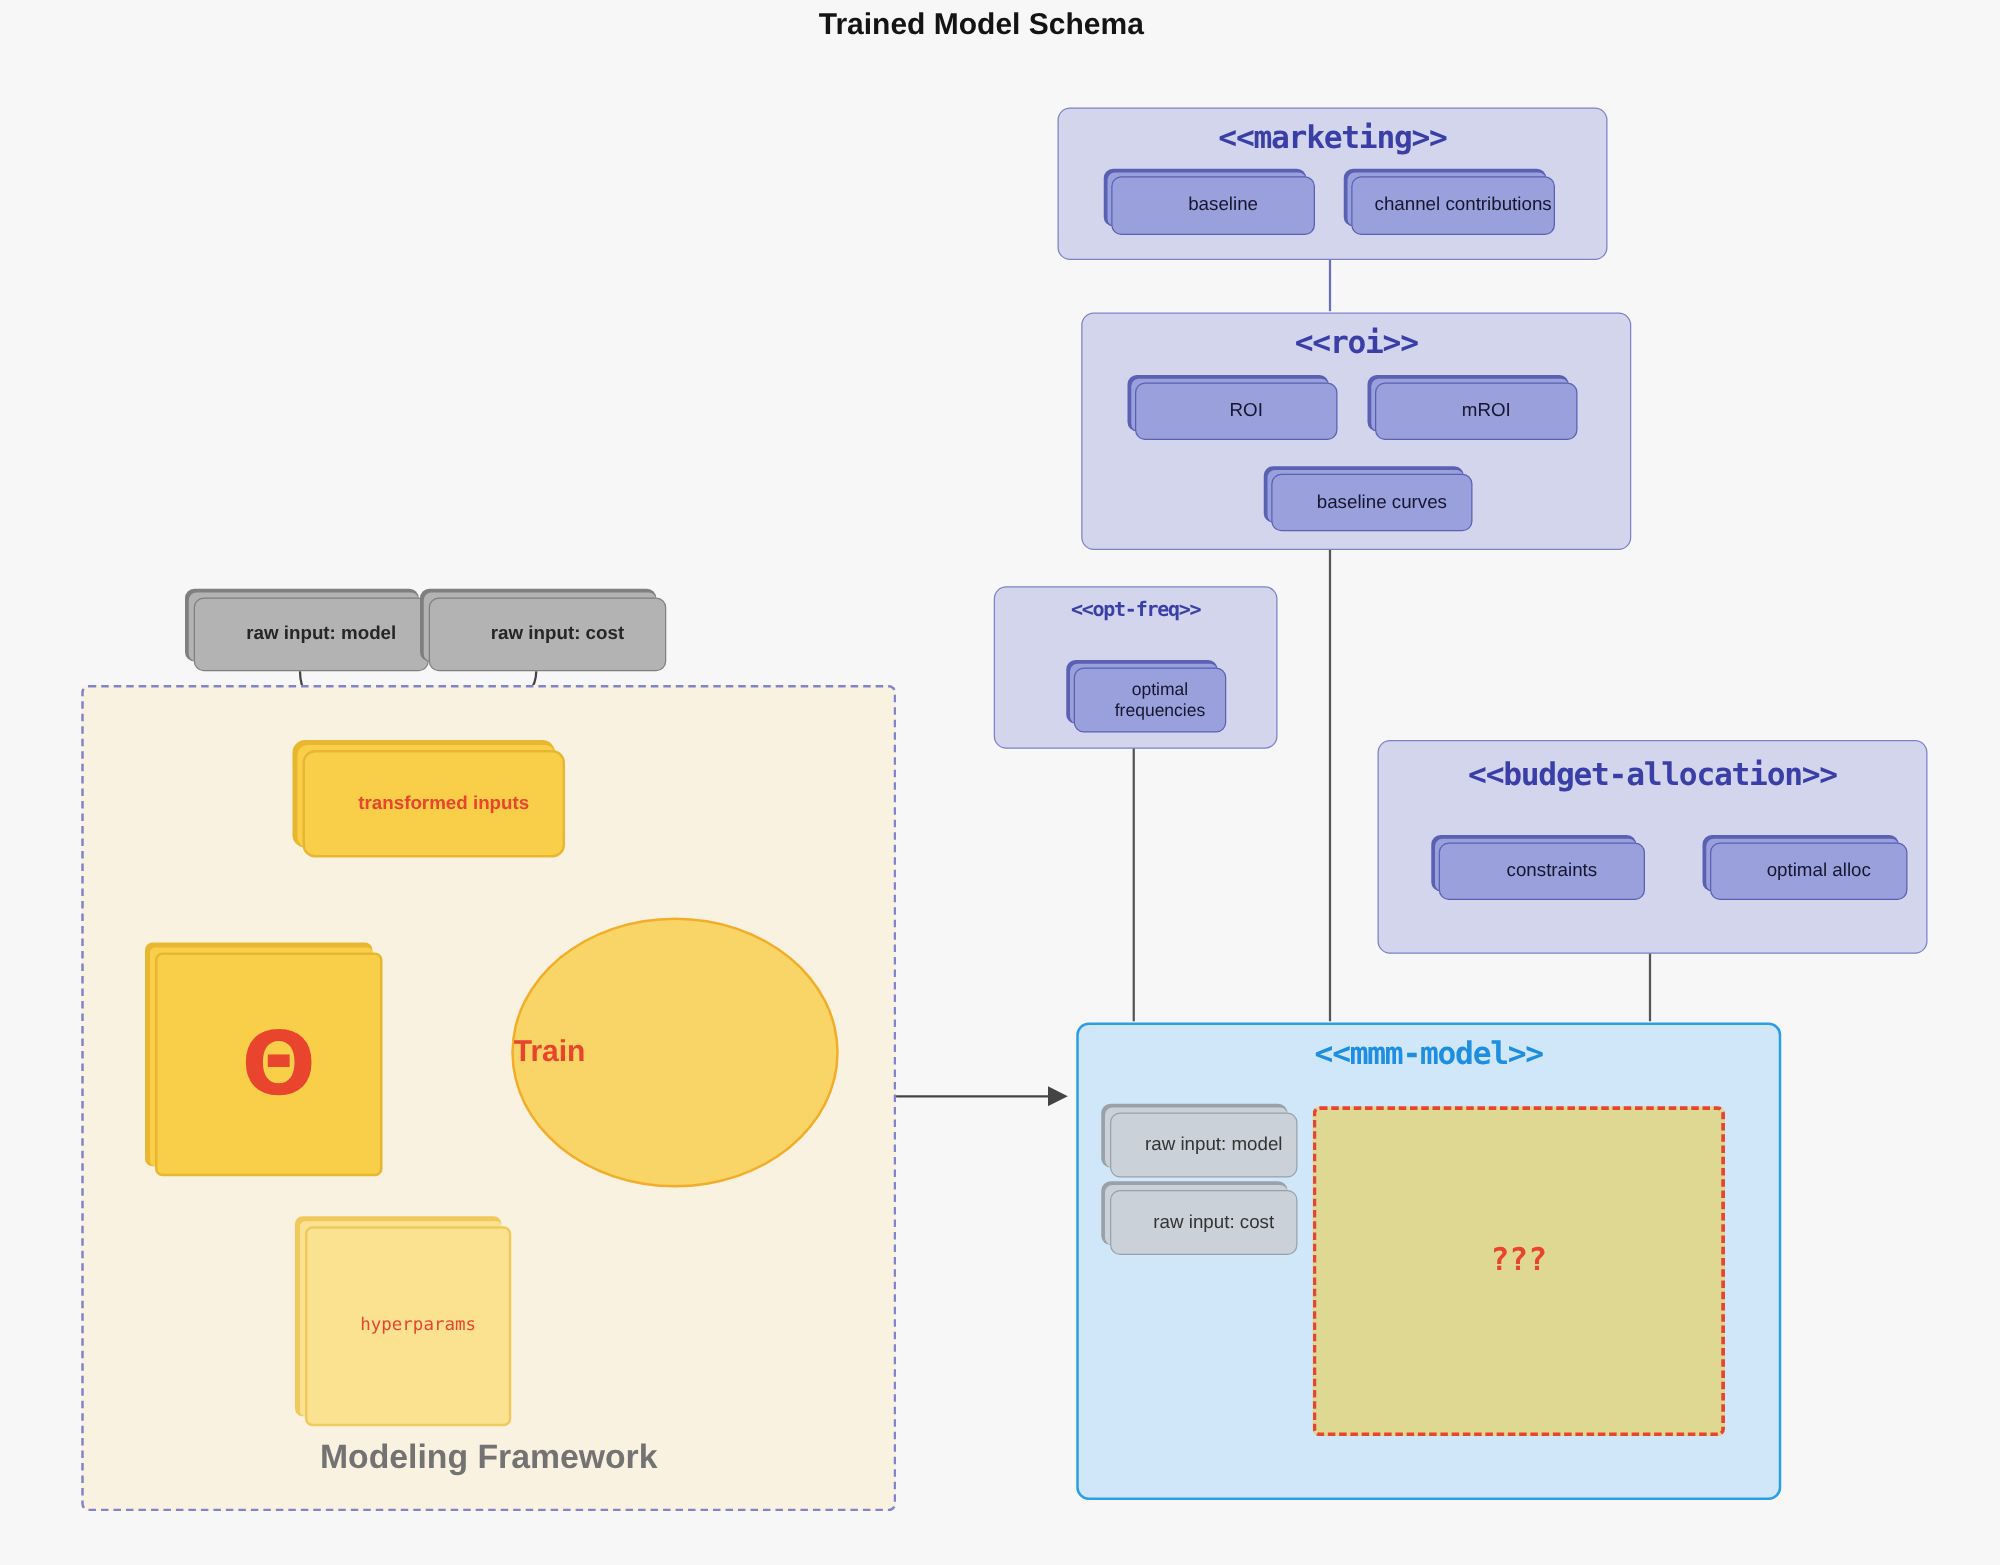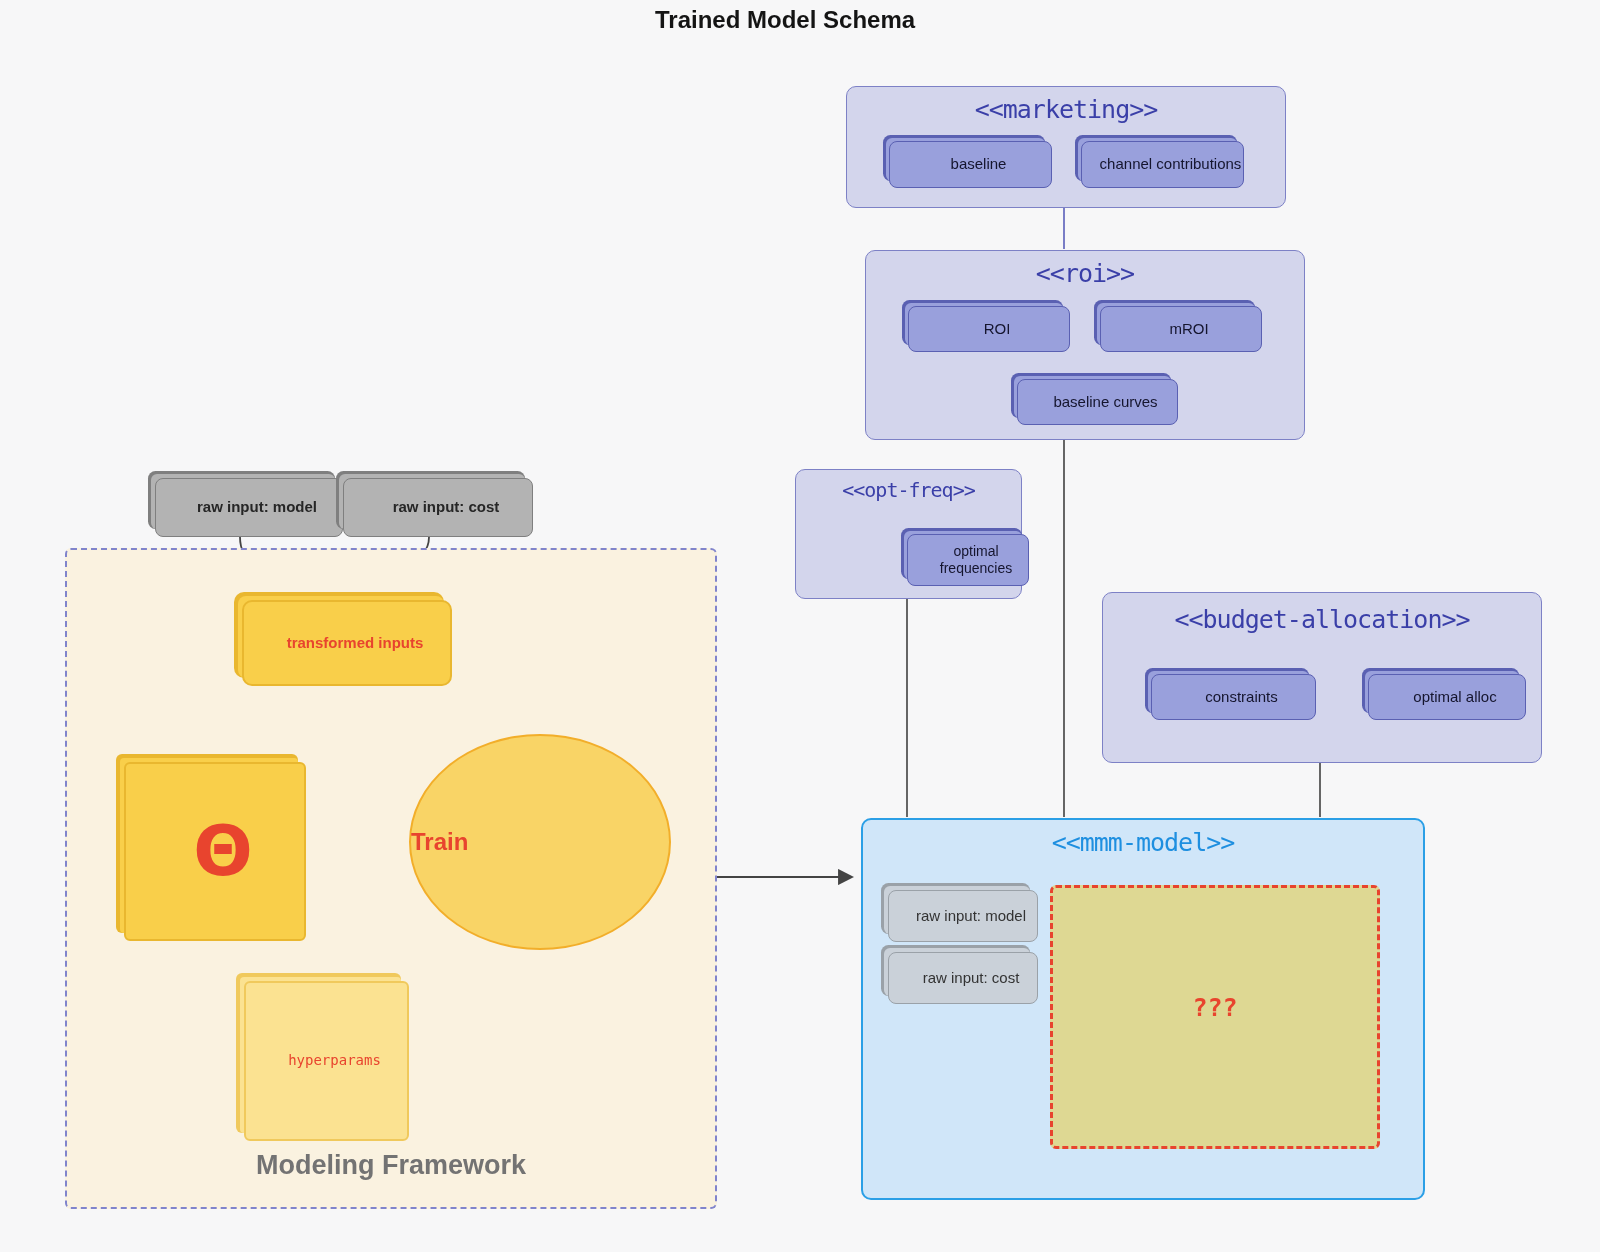--- a/index.html
+++ b/index.html
@@ -5,21 +5,21 @@
   html,body{margin:0;padding:0;background:#f7f7f8;}
   .canvas{position:relative;width:1600px;height:1252px;background:#f7f7f8;overflow:hidden;
           font-family:"Liberation Sans",sans-serif;}
 
   .diagram-title{position:absolute;top:6px;left:655px;font-size:24px;font-weight:bold;color:#141414;
                  font-family:"Liberation Sans",sans-serif;}
 
   
   .pkg{position:absolute;background:#d3d5ec;border:1.5px solid #7d81c6;border-radius:10px;}
   .pkg-title{position:absolute;top:8px;left:0;right:0;text-align:center;
-             font-family:"DejaVu Sans Mono",monospace;font-weight:normal;font-size:25px;
+             font-family:"DejaVu Sans Mono",monospace;font-weight:bold;font-size:25px;
              color:#3a3fa8;letter-spacing:-1px;white-space:nowrap;}
 
   
   .card{position:absolute;display:flex;align-items:center;justify-content:center;
         text-align:center;border-radius:8px;line-height:1.25;padding-left:16px;}
   .card-purple{background:#99a0dc;border:1.5px solid #5a60b2;color:#15152e;font-size:15px;
         box-shadow:-5px -5px 0 -2px #99a0dc,-6.5px -6.5px 0 -0.5px #5a60b2;}
   .card-gray{background:#b3b3b3;border:1.5px solid #7f7f7f;color:#262626;font-size:15px;font-weight:bold;
         box-shadow:-6px -6px 0 -2px #b3b3b3,-7.5px -7.5px 0 -0.5px #7f7f7f;}
   .card-bluegray{background:#cad1d9;border:1.5px solid #9aa1a8;color:#333333;font-size:15px;
@@ -103,22 +103,22 @@
   </div>
 
   <div class="pkg" style="left:846px;top:250px;width:438px;height:188px;margin-left:19px;">
     <div class="pkg-title">&lt;&lt;roi&gt;&gt;</div>
     <div class="card card-purple" style="left:42px;top:55px;width:144px;height:44px;">ROI</div>
     <div class="card card-purple" style="left:234px;top:55px;width:144px;height:44px;">mROI</div>
     <div class="card card-purple" style="left:151px;top:128px;width:143px;height:44px;">baseline curves</div>
   </div>
 
   <div class="pkg" style="left:795px;top:469px;width:225px;height:128px;">
-    <div class="pkg-title" style="font-size:20px;">&lt;&lt;opt-freq&gt;&gt;</div>
-    <div class="card card-purple" style="left:63px;top:64px;width:104px;height:50px;font-size:14px;margin-left:48px;">optimal frequencies</div>
+    <div class="pkg-title" style="font-size:16px;">&lt;&lt;opt-freq&gt;&gt;</div>
+    <div class="card card-purple" style="left:63px;top:64px;width:104px;height:50px;font-size:14px;">optimal frequencies</div>
   </div>
 
   <div class="pkg" style="left:1102px;top:592px;width:438px;height:169px;">
     <div class="pkg-title" style="top:12px;">&lt;&lt;budget-allocation&gt;&gt;</div>
     <div class="card card-purple" style="left:48px;top:81px;width:147px;height:44px;">constraints</div>
     <div class="card card-purple" style="left:265px;top:81px;width:140px;height:44px;">optimal alloc</div>
   </div>
 
   <div class="card card-gray" style="left:155px;top:478px;width:170px;height:57px;">raw input: model</div>
   <div class="card card-gray" style="left:343px;top:478px;width:172px;height:57px;">raw input: cost</div>

